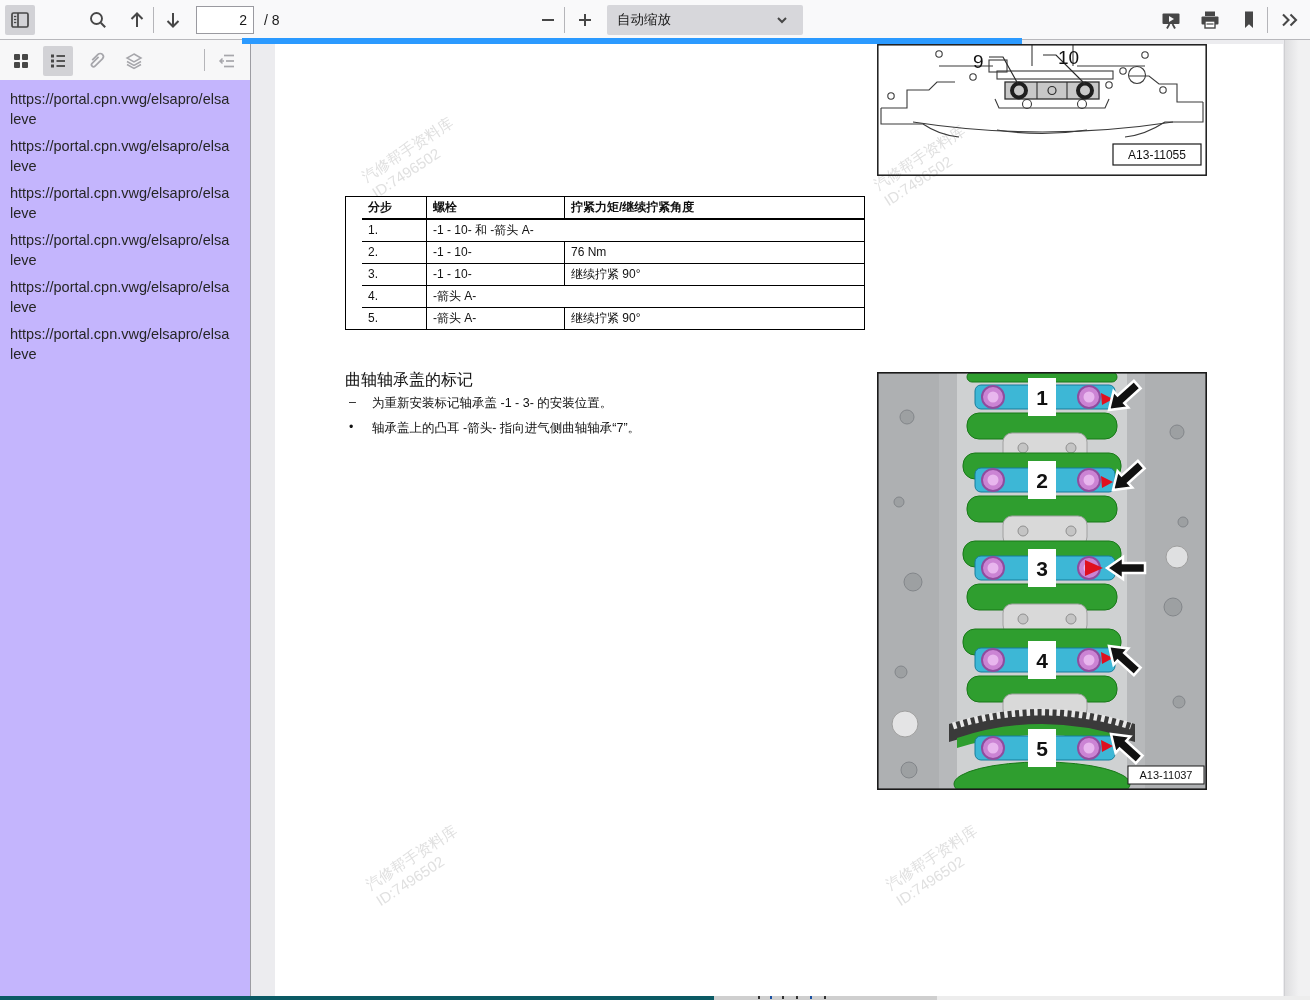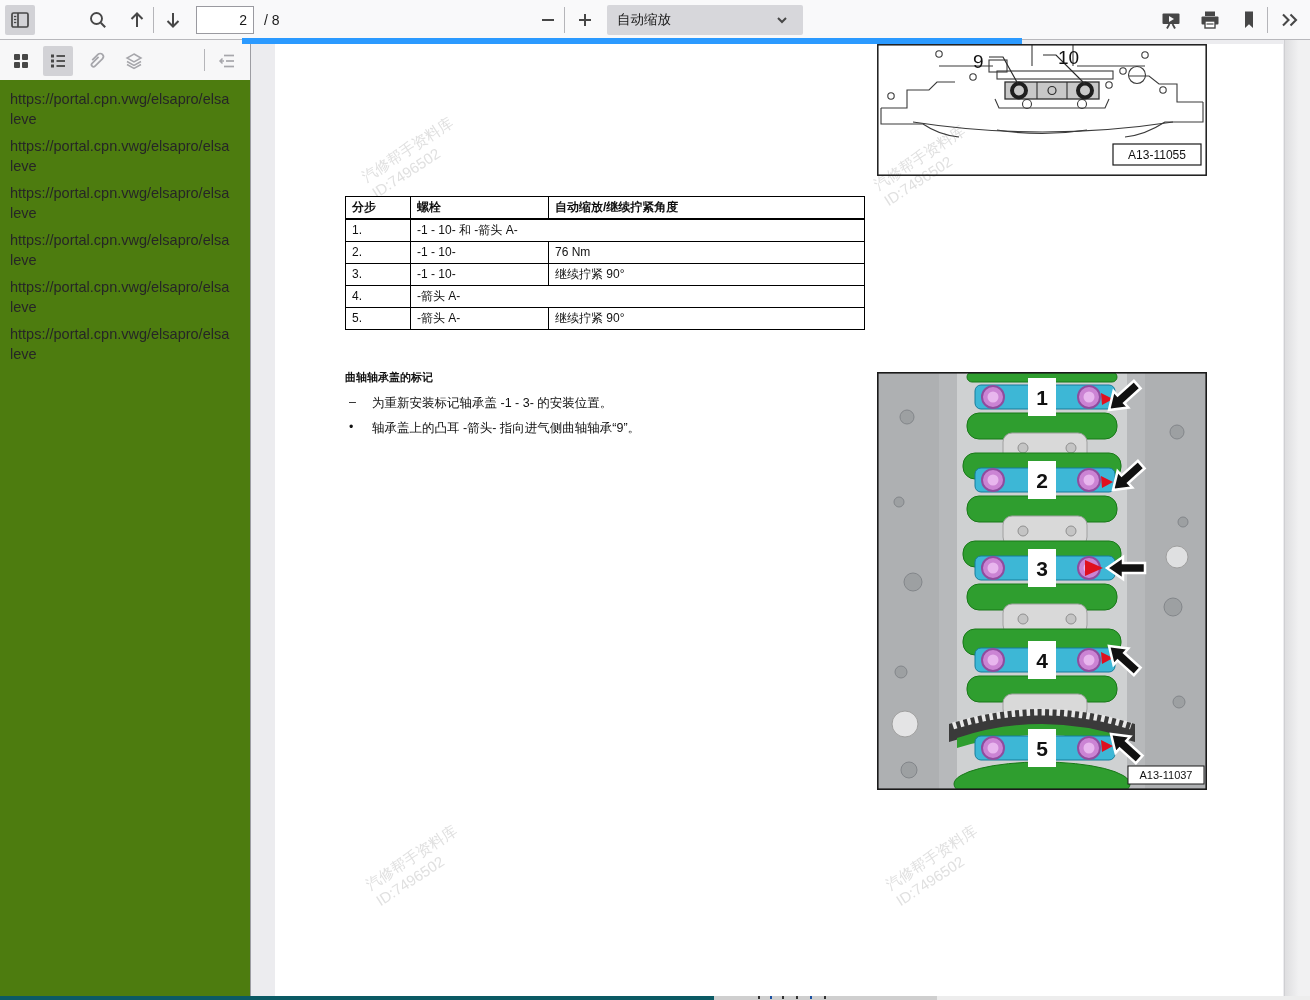--- a/index.html
+++ b/index.html
@@ -18,44 +18,44 @@
     font-size:14px; color:#1a1a1a; font-family:inherit; }
   .page-total { position:absolute; left:264px; top:12px; font-size:14px; color:#1a1a1a; }
   .zoom-select { position:absolute; left:607px; top:5px; width:196px; height:30px;
     background:#d7d7db; border-radius:2px; display:flex; align-items:center;
     padding:0 10px; font-size:13.5px; color:#1a1a1a; cursor:pointer; }
   .zoom-select .chev { position:absolute; right:14px; top:8px; }
   
   .loading-bar { left:242px; top:38px; width:780px; height:6px; background:#2b9aff; z-index:20; }
   
   .sb-toolbar { left:0; top:40px; width:250px; height:40px; background:#f7f7f8; z-index:9; }
-  .sb-content { left:0; top:80px; width:250px; height:916px; background:#4d7c0f;
+  .sb-content { left:0; top:80px; width:250px; height:916px; background:#c4b5fd;
     z-index:9; padding:10px 4px 0 10px; overflow:hidden; }
   .resizer { left:250px; top:40px; width:1px; height:956px; background:#9c9ca2; z-index:9; }
   .outline-item { margin-bottom:8px; cursor:pointer; }
   .outline-item div { font-size:14.5px; line-height:19.5px; color:#262626;
     white-space:nowrap; overflow:hidden; }
   
   .viewer-bg { left:251px; top:40px; width:1059px; height:956px; background:#ececef; z-index:0; }
   .page { left:275px; top:44px; width:1008px; height:952px; background:#fff; z-index:1; }
   .scrollbar { left:1284px; top:40px; width:26px; height:956px; z-index:9;
     background:linear-gradient(to right,#dedee0,#f1f1f2 55%); border-left:1px solid #cfcfd2; }
   .content { z-index:2; }
   
   .wm { z-index:1; transform:rotate(-33deg); transform-origin:left top;
     color:#e0e0e0; font-size:15px; line-height:19px; white-space:nowrap; }
   
   .spec-table { left:345px; top:196px; width:520px; border:1px solid #000;
     font-size:12px; color:#111; background:#fff; }
-  .trow { display:grid; grid-template-columns:65px 138px 315px; border-bottom:1px solid #000; }
+  .trow { display:grid; grid-template-columns:65px 138px 315px; border-bottom:1px solid #000;margin-left:16px; }
   .trow:last-child { border-bottom:none; }
   .trow.head { font-weight:bold; border-bottom:2px solid #000; }
   .trow > div { padding:3px 6px; border-right:1px solid #000; line-height:15px; }
   .trow > div:last-child { border-right:none; }
-  .doc-heading { left:345px; top:370px; font-size:11px; font-weight:bold; color:#111; }
+  .doc-heading { left:345px; top:370px; font-size:16px; font-weight:normal; color:#111; }
   .doc-li { font-size:12.5px; color:#111; }
   
   .bb-teal { left:0; top:996px; width:714px; height:4px; background:#0b5a64; z-index:30; }
   .bb-gray { left:714px; top:996px; width:223px; height:4px; background:#cfcfcf; z-index:30; }
   .bb-light { left:937px; top:996px; width:373px; height:4px; background:#ededed; z-index:30; }
   .bb-frag { position:absolute; top:996px; width:2px; height:3px; z-index:31; }
   svg text { font-family:"Liberation Sans","DejaVu Sans",sans-serif; }
 </style>
 </head>
 <body>
@@ -119,21 +119,21 @@
   <text x="181" y="20" font-size="19" fill="#111">10</text>
   <rect x="236" y="100" width="88" height="21" fill="#fff" stroke="#1a1a1a" stroke-width="1.2"></rect>
   <text x="280" y="115" font-size="12" fill="#111" text-anchor="middle">A13-11055</text>
   <rect x="0.8" y="0.8" width="328.4" height="130.4" fill="none" stroke="#1a1a1a" stroke-width="1.5"></rect>
 </svg>
 
 <div class="abs content spec-table">
   <div class="trow head">
     <div>分步</div>
     <div>螺栓</div>
-    <div>自动缩放/继续拧紧角度</div>
+    <div>拧紧力矩/继续拧紧角度</div>
   </div>
   <div class="trow">
     <div>1.</div>
     <div>-1 - 10- 和 -箭头 A-</div>
   </div>
   <div class="trow">
     <div>2.</div>
     <div>-1 - 10-</div>
     <div>76 Nm</div>
   </div>
@@ -154,21 +154,21 @@
 </div>
 
 <div class="abs content doc-heading">曲轴轴承盖的标记</div>
 <div class="abs content doc-li" style="left:349px; top:395px;">
   <span>–</span>
 </div>
 <div class="abs content doc-li" style="left:372px; top:395px;">为重新安装标记轴承盖 -1 - 3- 的安装位置。</div>
 <div class="abs content doc-li" style="left:349px; top:420px;">
   <span>•</span>
 </div>
-<div class="abs content doc-li" style="left:372px; top:420px;">轴承盖上的凸耳 -箭头- 指向进气侧曲轴轴承“9”。</div>
+<div class="abs content doc-li" style="left:372px; top:420px;">轴承盖上的凸耳 -箭头- 指向进气侧曲轴轴承“7”。</div>
 
 <svg class="abs content" style="left:877px; top:372px;" width="330" height="418" viewBox="0 0 330 418">
   <rect x="0" y="0" width="330" height="418" fill="#c3c5c7"></rect>
   <rect x="0" y="0" width="62" height="418" fill="#aeb0b2"></rect>
   <rect x="268" y="0" width="62" height="418" fill="#aeb0b2"></rect>
   <rect x="62" y="0" width="18" height="418" fill="#b7b9bb"></rect>
   <rect x="250" y="0" width="18" height="418" fill="#b7b9bb"></rect>
   <rect x="80" y="0" width="170" height="418" fill="#cfd1d2"></rect>
   <g>
     <circle cx="30" cy="45" r="7" fill="#9da0a2" stroke="#83868a"></circle>

